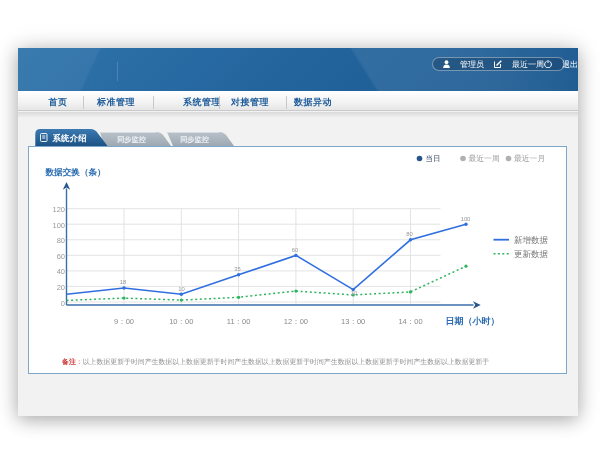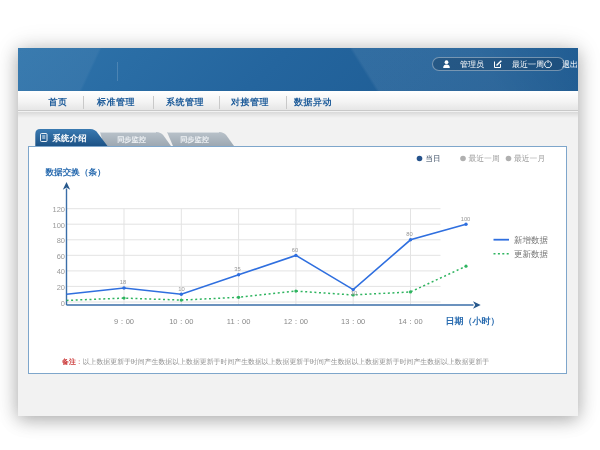--- a/index.html
+++ b/index.html
@@ -81,21 +81,21 @@
             <path d="M2.6,1.3 A3.4,3.4 0 1 0 5.4,1.3" stroke="#fff" stroke-width="1" fill="none"></path>
             <path d="M4,0 L4,3" stroke="#fff" stroke-width="1"></path>
           </svg>
           <span>退出</span>
         </div>
       </div>
     </div>
     <div class="nav">
       <span style="left:40px">首页</span>
       <span style="left:98px">标准管理</span>
-      <span style="left:167px">系统管理</span>
+      <span style="left:184px">系统管理</span>
       <span style="left:232px">对接管理</span>
       <span style="left:295px">数据异动</span>
       <i style="left:65px"></i>
       <i style="left:135px"></i>
       <i style="left:201px"></i>
       <i style="left:268px"></i>
     </div>
     <div class="navsh"></div>
     <svg class="tabs" viewBox="0 0 560 20">
       <defs>

